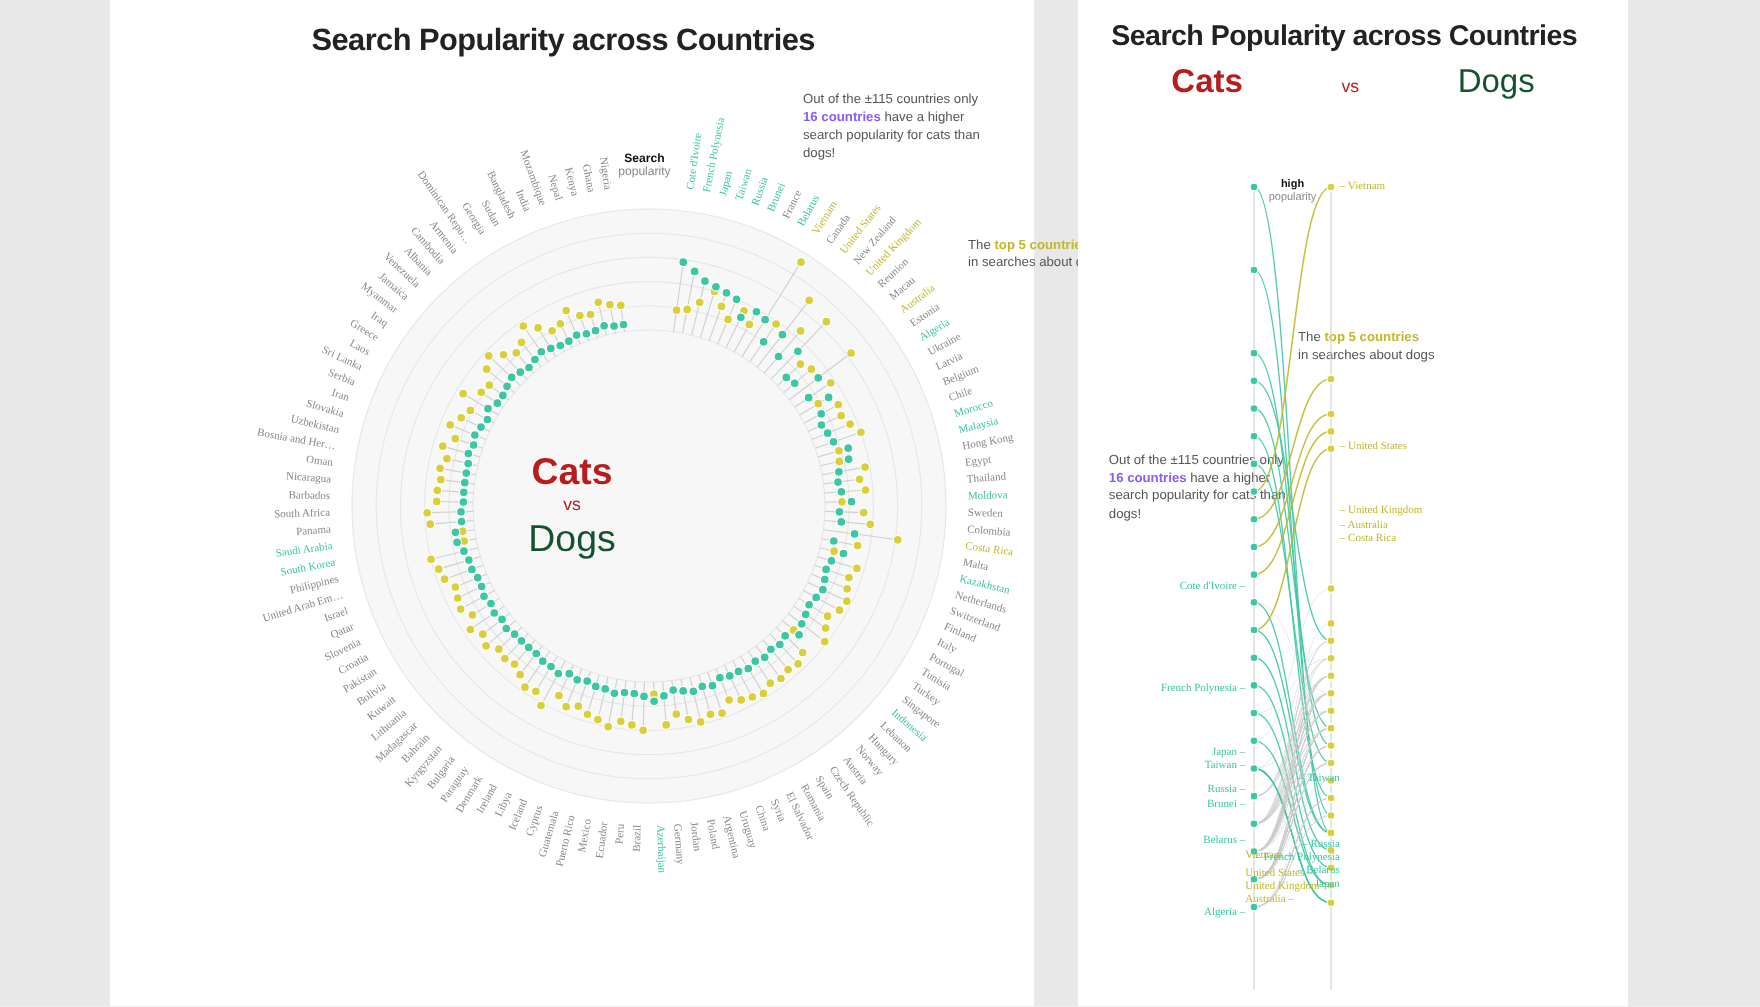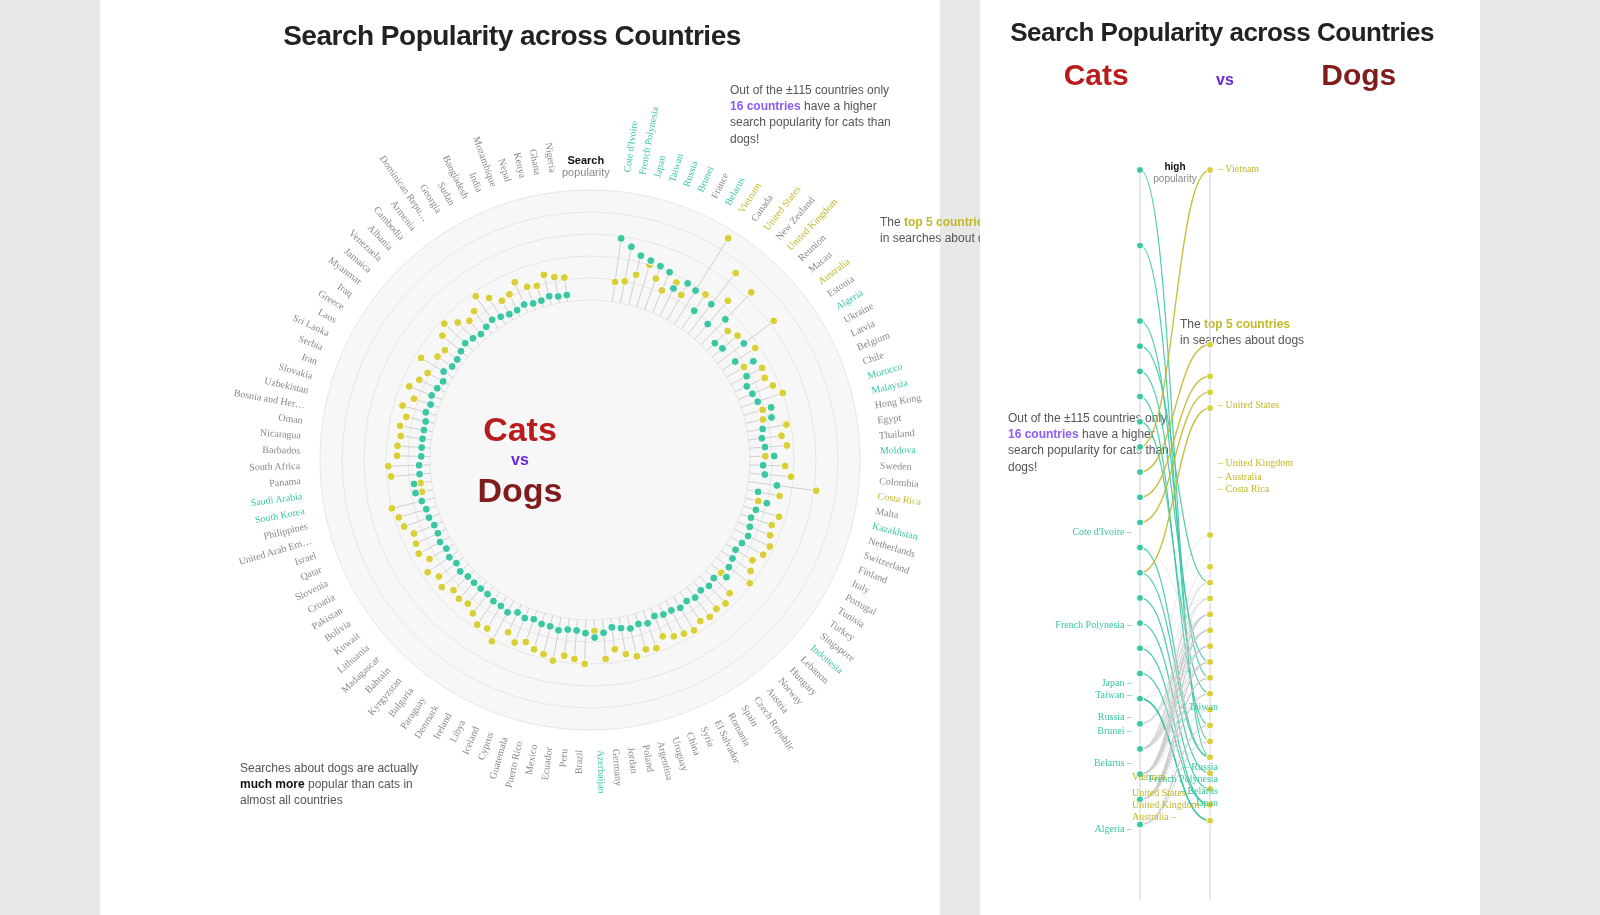--- a/index.html
+++ b/index.html
@@ -3,22 +3,22 @@
 <meta charset="utf-8">
 <style>
   html,body{margin:0;padding:0;background:#e8e8e8;font-family:"Helvetica Neue",Arial,sans-serif;color:#222;}
   .page{display:flex;gap:40px;padding:0 100px;}
   .card{background:#fff;position:relative;}
   .left{width:840px;height:915px;}
   .right{width:500px;height:915px;overflow:hidden;}
   h1{font-weight:900;text-align:center;margin:20px 16px 10px 0;font-size:28px;letter-spacing:-.5px;}
   .right h1{font-size:26px;line-height:1.15;margin-top:18px;}
   .cats{color:#b91c1c;font-weight:900;}
-  .dogs{color:#7f1d1d;font-weight:700;}
-  .vs{color:#6d28d9;font-weight:700;}
+  .dogs{color:#14532d;font-weight:400;}
+  .vs{color:#b91c1c;font-weight:400;}
   .center-label{position:absolute;left:50%;top:50%;transform:translate(-50%,-50%);text-align:center;pointer-events:none;}
   .center-label .cats{font-size:34px;display:block;}
   .center-label .vs{font-size:16px;display:block;margin:2px 0;}
   .center-label .dogs{font-size:34px;display:block;}
   .note{position:absolute;font-size:12px;line-height:1.35;color:#555;max-width:180px;}
   .note b{color:#111;}
   .note .hl-dog{color:#c2b82b;font-weight:700;}
   .note .hl-cat{color:#8b5cf6;font-weight:700;}
   .axis-label{position:absolute;font-size:11px;color:#888;text-align:center;line-height:1.1;}
   .axis-label b{color:#111;display:block;}
@@ -43,34 +43,31 @@
   .rlabel.dog{fill:#c2b82b;text-anchor:start;}
 </style>
 </head>
 <body>
 
 <div class="page">
 
   <div class="card left">
     <h1>Search Popularity across Countries</h1>
 
-    <div class="axis-label" style="left:462px;top:154px;">
+    <div class="axis-label" style="left:462px;top:138px;">
       <b><span>Search</span></b><span>popularity</span>
     </div>
     <div class="axis-label" style="left:480px;top:200px;">high</div>
     <div class="axis-label" style="left:482px;top:290px;">low</div>
 
     <div class="note" style="left:630px;top:82px;width:175px">
       <span>Out of the ±115 countries only </span><span class="hl-cat">16 countries</span><span> have a higher search popularity for cats than dogs!</span>
     </div>
     <div class="note" style="left:780px;top:214px;width:140px">
       <span>The </span><span class="hl-dog">top 5 countries</span><br><span> in searches about dogs</span>
-    </div>
-    <div class="note" style="left:140px;top:760px;width:200px">
-      <span>Searches about dogs are actually </span><b>much more</b><span> popular than cats in almost all countries</span>
     </div>
 
     <svg id="radial" width="840" height="820" style="position:absolute;top:60px;left:0">
         <circle cx="490" cy="400" r="270" class="ring-bg"></circle>
         <circle cx="490" cy="400" r="160" class="ring"></circle>
         <circle cx="490" cy="400" r="182" class="ring"></circle>
         <circle cx="490" cy="400" r="204" class="ring"></circle>
         <circle cx="490" cy="400" r="226" class="ring"></circle>
         <circle cx="490" cy="400" r="248" class="ring"></circle>
         <circle cx="490" cy="400" r="270" class="ring"></circle>
@@ -548,21 +545,21 @@
   </div>
 
   <div class="card right">
     <h1><span>Search Popularity across Countries</span></h1>
     <div class="hdr">
       <span class="cats">Cats</span>
       <span class="vs">vs</span>
       <span class="dogs">Dogs</span>
     </div>
 
-    <div class="note" style="left:200px;top:316px;width:130px">
+    <div class="note" style="left:200px;top:298px;width:130px">
       <span>The </span><span class="hl-dog">top 5 countries</span><br><span> in searches about dogs</span>
     </div>
     <div class="note" style="left:28px;top:410px;width:165px">
       <span>Out of the ±115 countries only </span><span class="hl-cat">16 countries</span><span> have a higher search popularity for cats than dogs!</span>
     </div>
 
     <svg id="slope" width="500" height="780" style="position:absolute;top:140px;left:0">
         <text x="195" y="30" class="right-axis"><tspan class="hi">high</tspan></text>
         <text x="195" y="42" class="right-axis">popularity</text>
         <line x1="160" y1="30" x2="160" y2="760" class="stem"></line>

